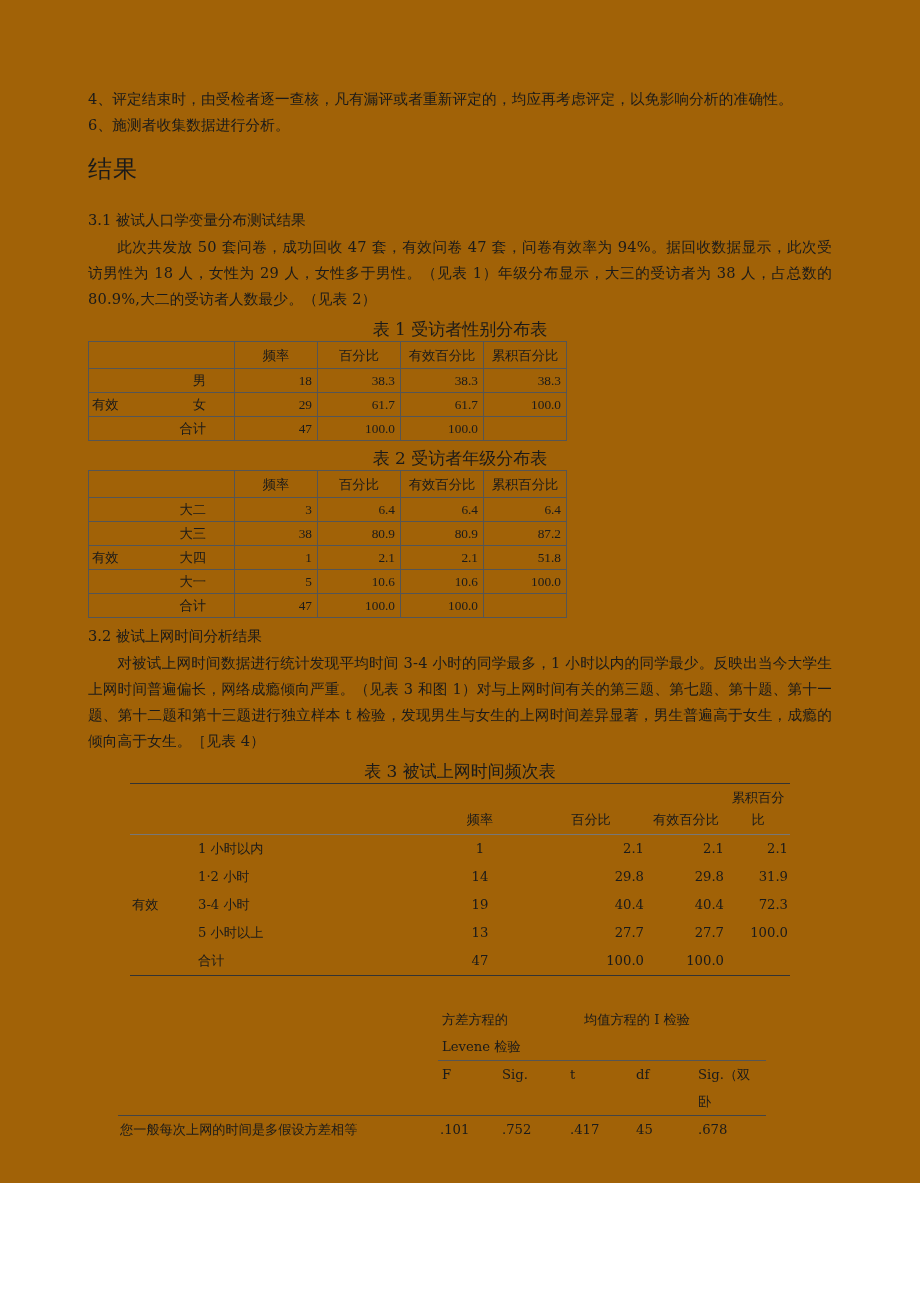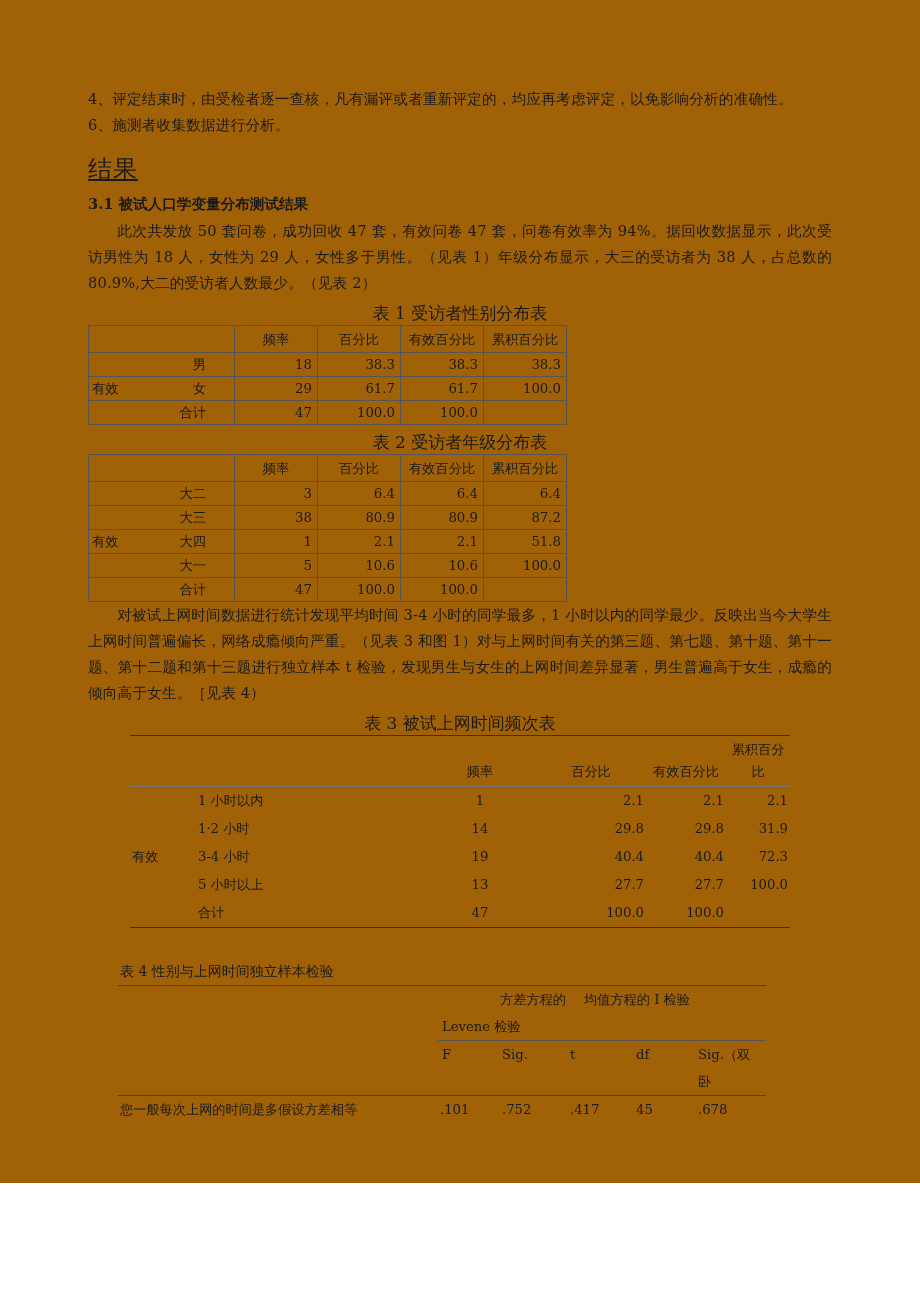--- a/index.html
+++ b/index.html
@@ -32,28 +32,27 @@
     text-align: justify;
     margin: 0;
     letter-spacing: 0.2px;
   }
   .para-indent { text-indent: 2em; }
 
   .h1 {
     font-size: 24px;
     line-height: 34px;
     font-weight: normal;
-    margin: 14px 0 6px 0;
+    margin: 14px 0 22px 0;
     letter-spacing: 1px;
-    text-decoration: underline;
   }
   .h2 {
     font-size: 14.6px;
     line-height: 24px;
-    font-weight: bold;
+    font-weight: normal;
     margin: 6px 0 2px 0;
   }
 
   
   .tbl-caption {
     font-size: 17px;
     text-align: center;
     line-height: 22px;
     margin: 6px 0 1px 0;
   }
@@ -67,21 +66,21 @@
   table.grid td, table.grid th {
     border: 1px solid #555;
     padding: 1px 5px;
     font-weight: normal;
     line-height: 21px;
     vertical-align: middle;
   }
   table.grid .hdr td { text-align: center; height: 24px; }
   table.grid .c-lbl  { width: 146px; }
   table.grid .c-num  { width: 83px; }
-  table.grid .num { text-align: right; }
+  table.grid .num { text-align: right; font-family: Liberation Serif, serif; }
   table.grid .lbl-right { text-align: right; padding-right: 28px; }
   .rowgroup-label {
     position: relative;
   }
   .rowgroup-label .eff {
     position: absolute;
     left: 3px;
   }
   td.noborder-b { border-bottom: none; }
   td.noborder-t { border-top: none; }
@@ -259,20 +258,21 @@
         <tr>
           <td class="lbl-right noborder-t">合计</td>
           <td class="num noborder-t">47</td>
           <td class="num noborder-t">100.0</td>
           <td class="num noborder-t">100.0</td>
           <td class="num noborder-t"></td>
         </tr>
       </tbody>
     </table>
 
+    <h2 class="h2">3.2 被试上网时间分析结果</h2>
     <p class="para para-indent">对被试上网时间数据进行统计发现平均时间 3-4 小时的同学最多，1 小时以内的同学最少。反映出当今大学生上网时间普遍偏长，网络成瘾倾向严重。（见表 3 和图 1）对与上网时间有关的第三题、第七题、第十题、第十一题、第十二题和第十三题进行独立样本 t 检验，发现男生与女生的上网时间差异显著，男生普遍高于女生，成瘾的倾向高于女生。［见表 4）</p>
 
     <div class="apa-wrap">
       <div class="tbl-caption">表 3 被试上网时间频次表</div>
       <table class="apa">
         <colgroup>
           <col class="t3-c0">
             <col class="t3-c1">
             <col class="t3-c2">
             <col class="t3-c3">
@@ -337,26 +337,23 @@
       <table class="apa4">
         <colgroup>
           <col class="t4-c0">
             <col class="t4-c1">
             <col class="t4-c2">
             <col class="t4-c3">
             <col class="t4-c4">
             <col class="t4-c5">
         </colgroup>
         <tbody>
-          <tr class="t4-rule-bot">
-            <td class="t4-title" colspan="6">表 4 性别与上网时间独立样本检验</td>
-          </tr>
-          <tr>
-            <td></td>
-            <td colspan="2" style="text-align:right;padding-left:4px">方差方程的</td>
+          <tr>
+            <td></td>
+            <td colspan="2" style="text-align:left;padding-left:4px">方差方程的</td>
             <td colspan="3" style="text-align:left;padding-left:16px">均值方程的 I 检验</td>
           </tr>
           <tr>
             <td></td>
             <td colspan="2" class="ul-partial-1" style="text-align:left;padding-left:4px">Levene 检验</td>
             <td colspan="3" class="ul-partial-1"></td>
           </tr>
           <tr>
             <td></td>
             <td style="text-align:left;padding-left:4px">F</td>

